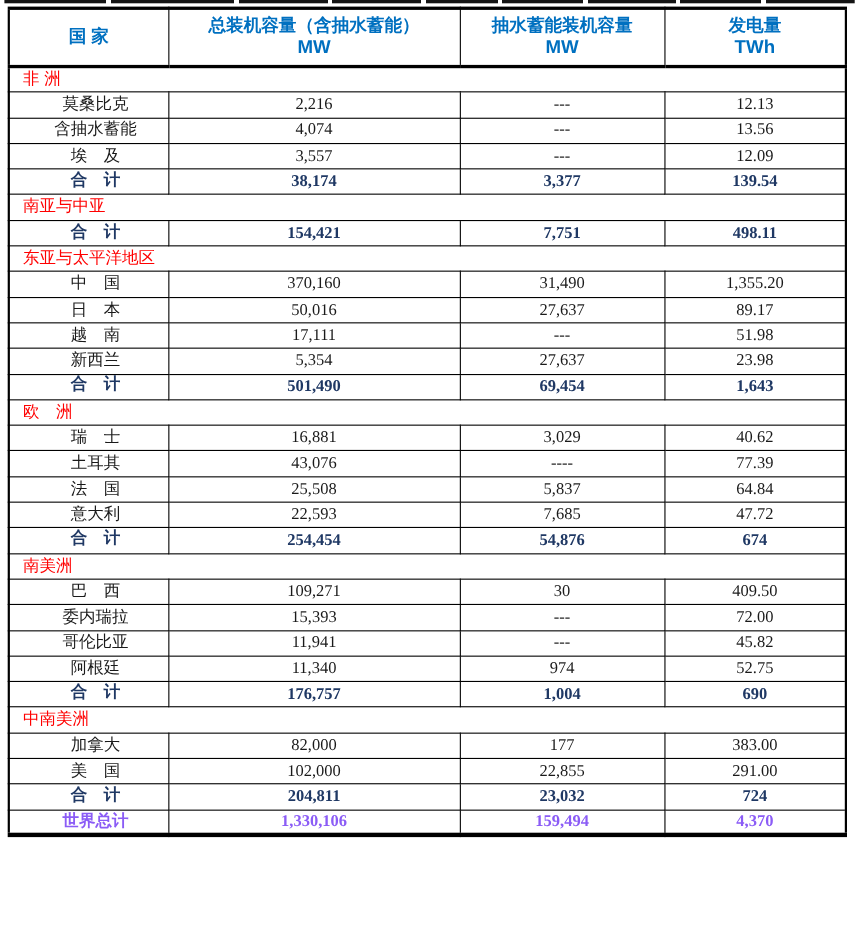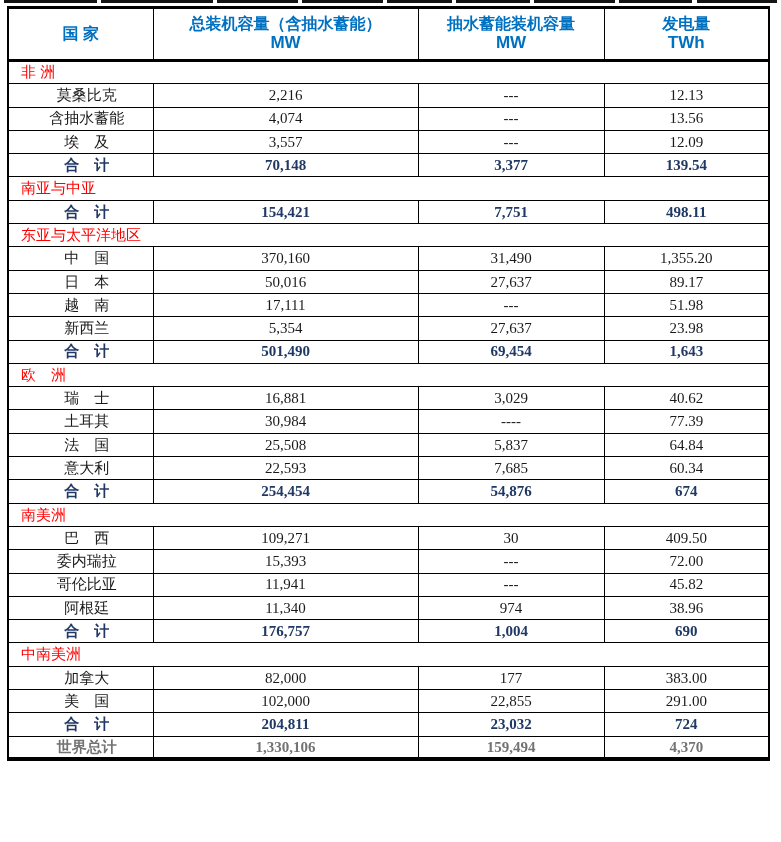--- a/index.html
+++ b/index.html
@@ -92,24 +92,24 @@
     color: #FF0000;
     font-weight: normal;
     font-family: "Liberation Sans", "DejaVu Sans", sans-serif;
     font-size: 15px;
   }
   tr.subtotal td {
     color: #1F3864;
     font-weight: bold;
   }
   tr.subtotal td.country {
-    font-family: Liberation Serif, serif;
+    font-family: Liberation Mono, monospace;
   }
   tr.world td {
-    color: #737373;
+    color: #8b5cf6;
     font-weight: bold;
   }
   tr.world td.country {
     font-family: "Liberation Sans", "DejaVu Sans", sans-serif;
   }
 </style>
 </head>
 <body>
 
 <div class="page">
@@ -158,21 +158,21 @@
       <td class="num">13.56</td>
     </tr>
     <tr class="row">
       <td class="country">埃　及</td>
       <td class="num">3,557</td>
       <td class="num">---</td>
       <td class="num">12.09</td>
     </tr>
     <tr class="row subtotal">
       <td class="country">合　计</td>
-      <td class="num">70,148</td>
+      <td class="num">38,174</td>
       <td class="num">3,377</td>
       <td class="num">139.54</td>
     </tr>
 
     <tr class="row region">
       <td colspan="4">南亚与中亚</td>
     </tr>
     <tr class="row subtotal">
       <td class="country">合　计</td>
       <td class="num">154,421</td>
@@ -218,35 +218,35 @@
       <td colspan="4">欧　洲</td>
     </tr>
     <tr class="row">
       <td class="country">瑞　士</td>
       <td class="num">16,881</td>
       <td class="num">3,029</td>
       <td class="num">40.62</td>
     </tr>
     <tr class="row">
       <td class="country">土耳其</td>
-      <td class="num">30,984</td>
+      <td class="num">43,076</td>
       <td class="num">----</td>
       <td class="num">77.39</td>
     </tr>
     <tr class="row">
       <td class="country">法　国</td>
       <td class="num">25,508</td>
       <td class="num">5,837</td>
       <td class="num">64.84</td>
     </tr>
     <tr class="row">
       <td class="country">意大利</td>
       <td class="num">22,593</td>
       <td class="num">7,685</td>
-      <td class="num">60.34</td>
+      <td class="num">47.72</td>
     </tr>
     <tr class="row subtotal">
       <td class="country">合　计</td>
       <td class="num">254,454</td>
       <td class="num">54,876</td>
       <td class="num">674</td>
     </tr>
 
     <tr class="row region">
       <td colspan="4">南美洲</td>
@@ -266,21 +266,21 @@
     <tr class="row">
       <td class="country">哥伦比亚</td>
       <td class="num">11,941</td>
       <td class="num">---</td>
       <td class="num">45.82</td>
     </tr>
     <tr class="row">
       <td class="country">阿根廷</td>
       <td class="num">11,340</td>
       <td class="num">974</td>
-      <td class="num">38.96</td>
+      <td class="num">52.75</td>
     </tr>
     <tr class="row subtotal">
       <td class="country">合　计</td>
       <td class="num">176,757</td>
       <td class="num">1,004</td>
       <td class="num">690</td>
     </tr>
 
     <tr class="row region">
       <td colspan="4">中南美洲</td>

